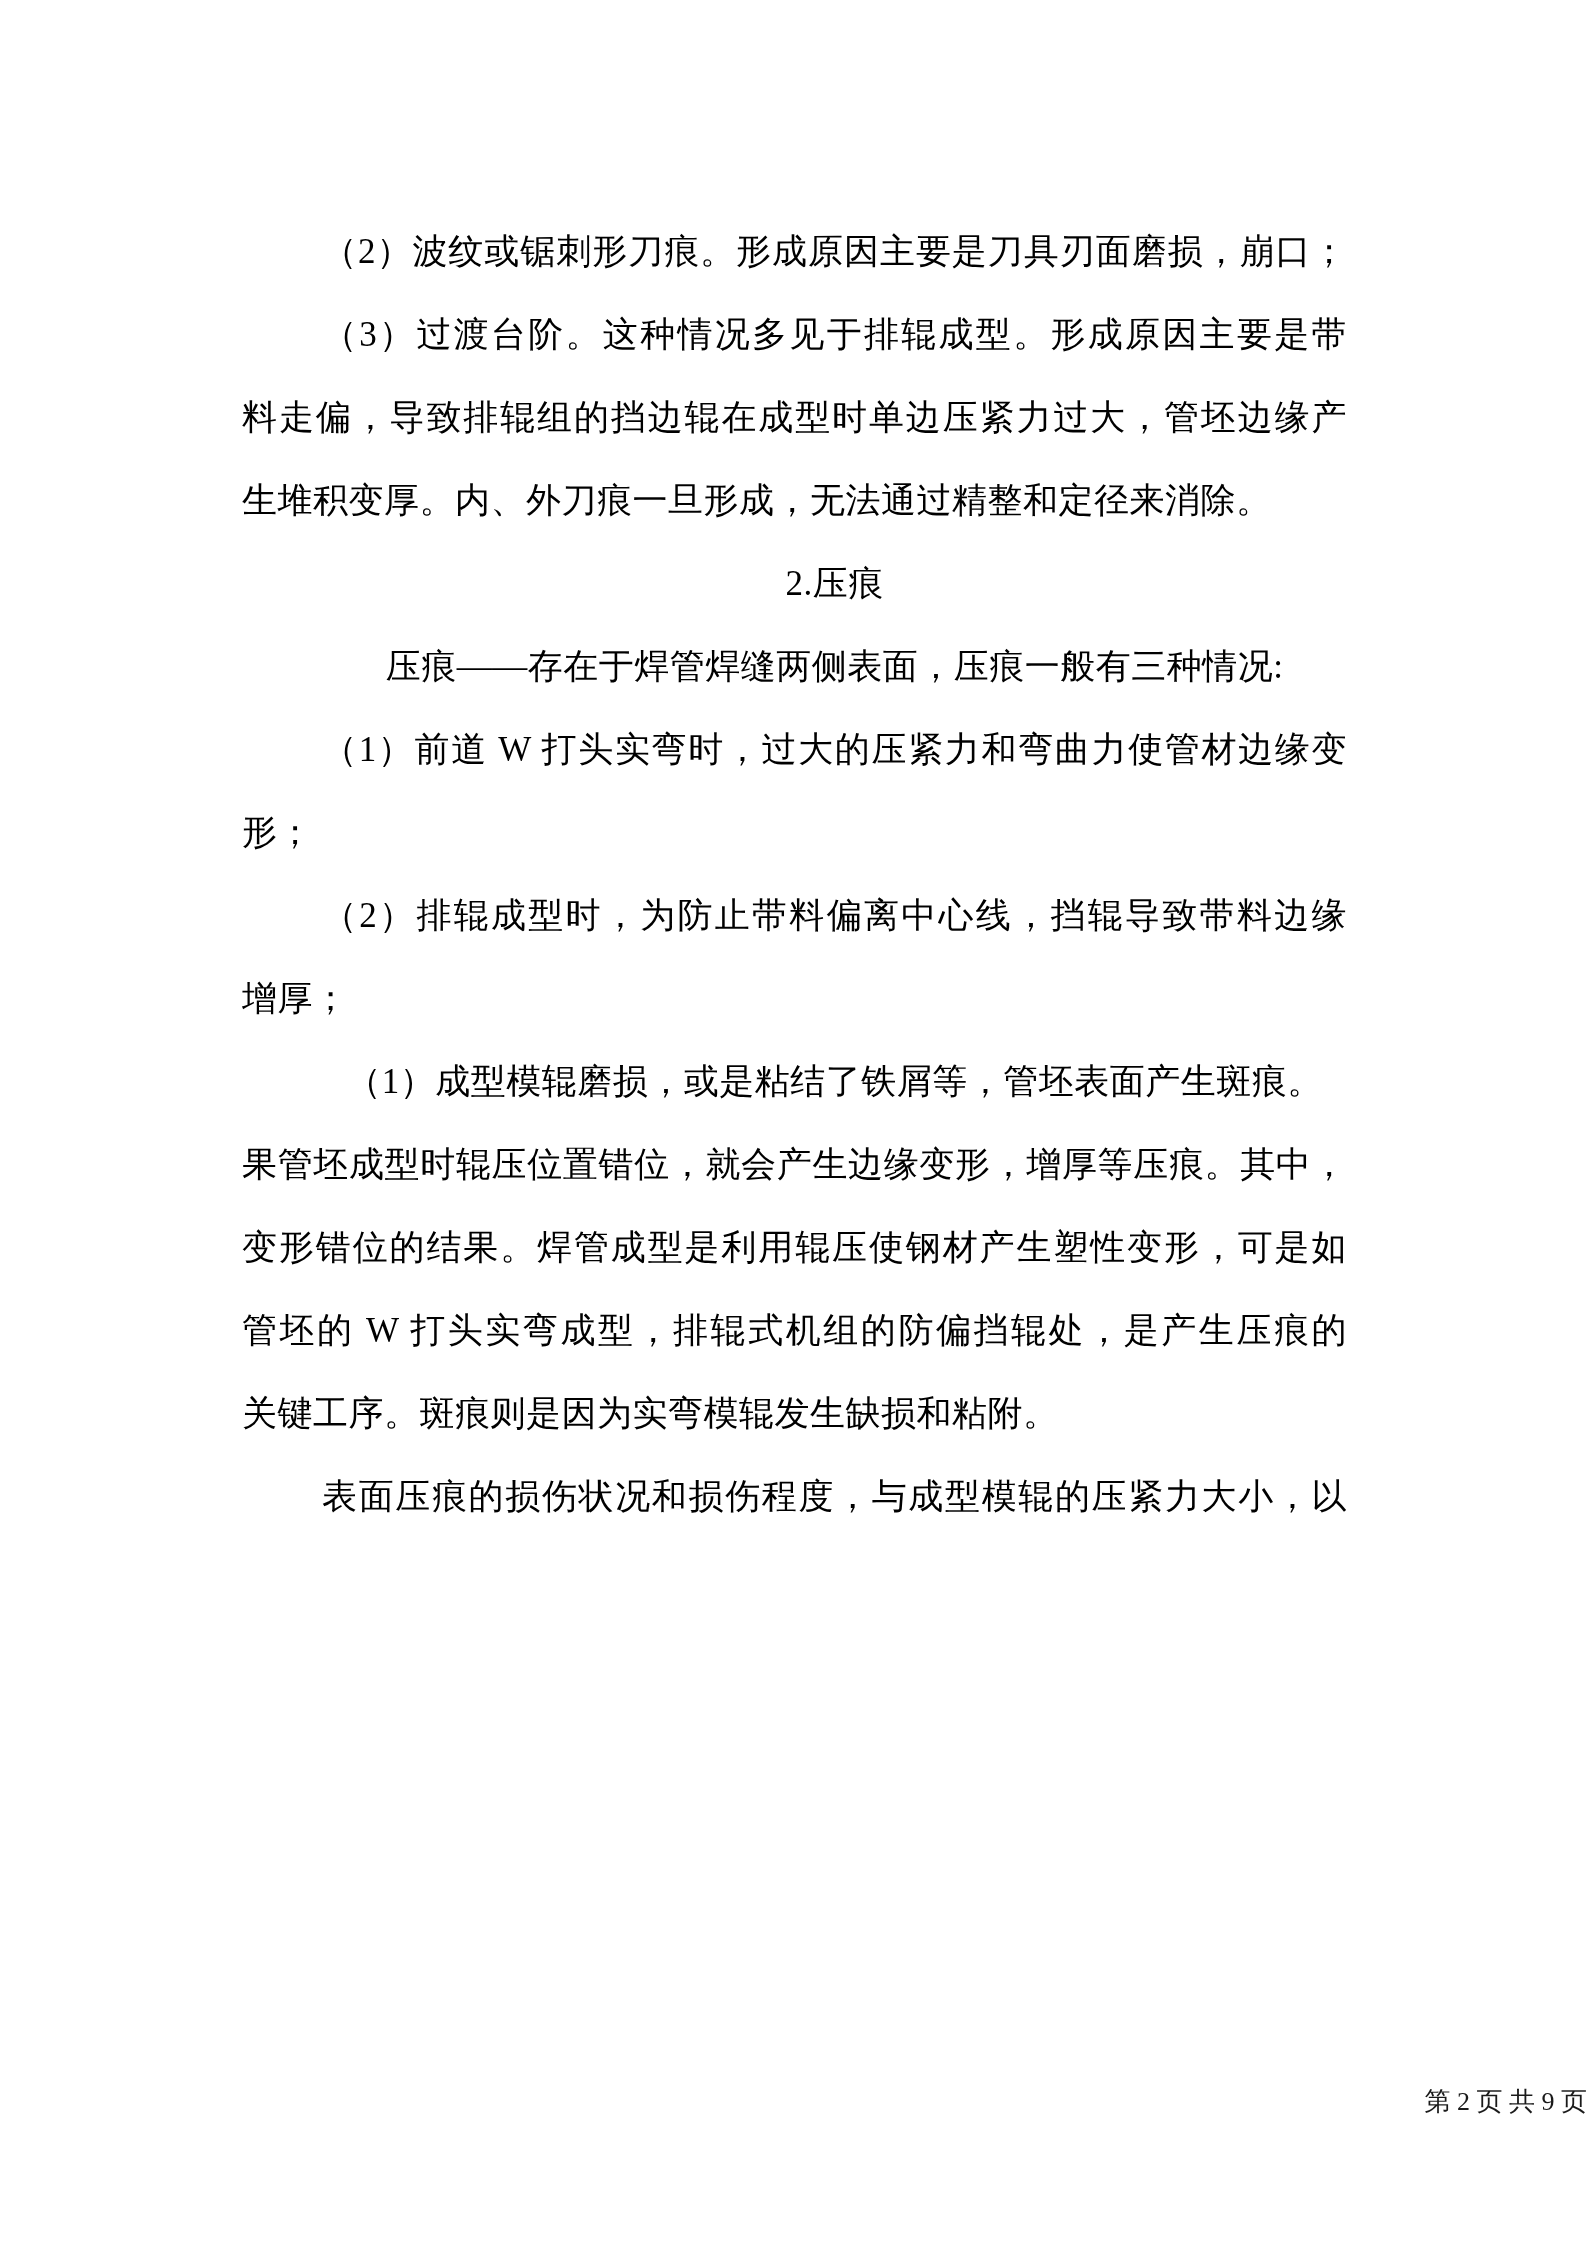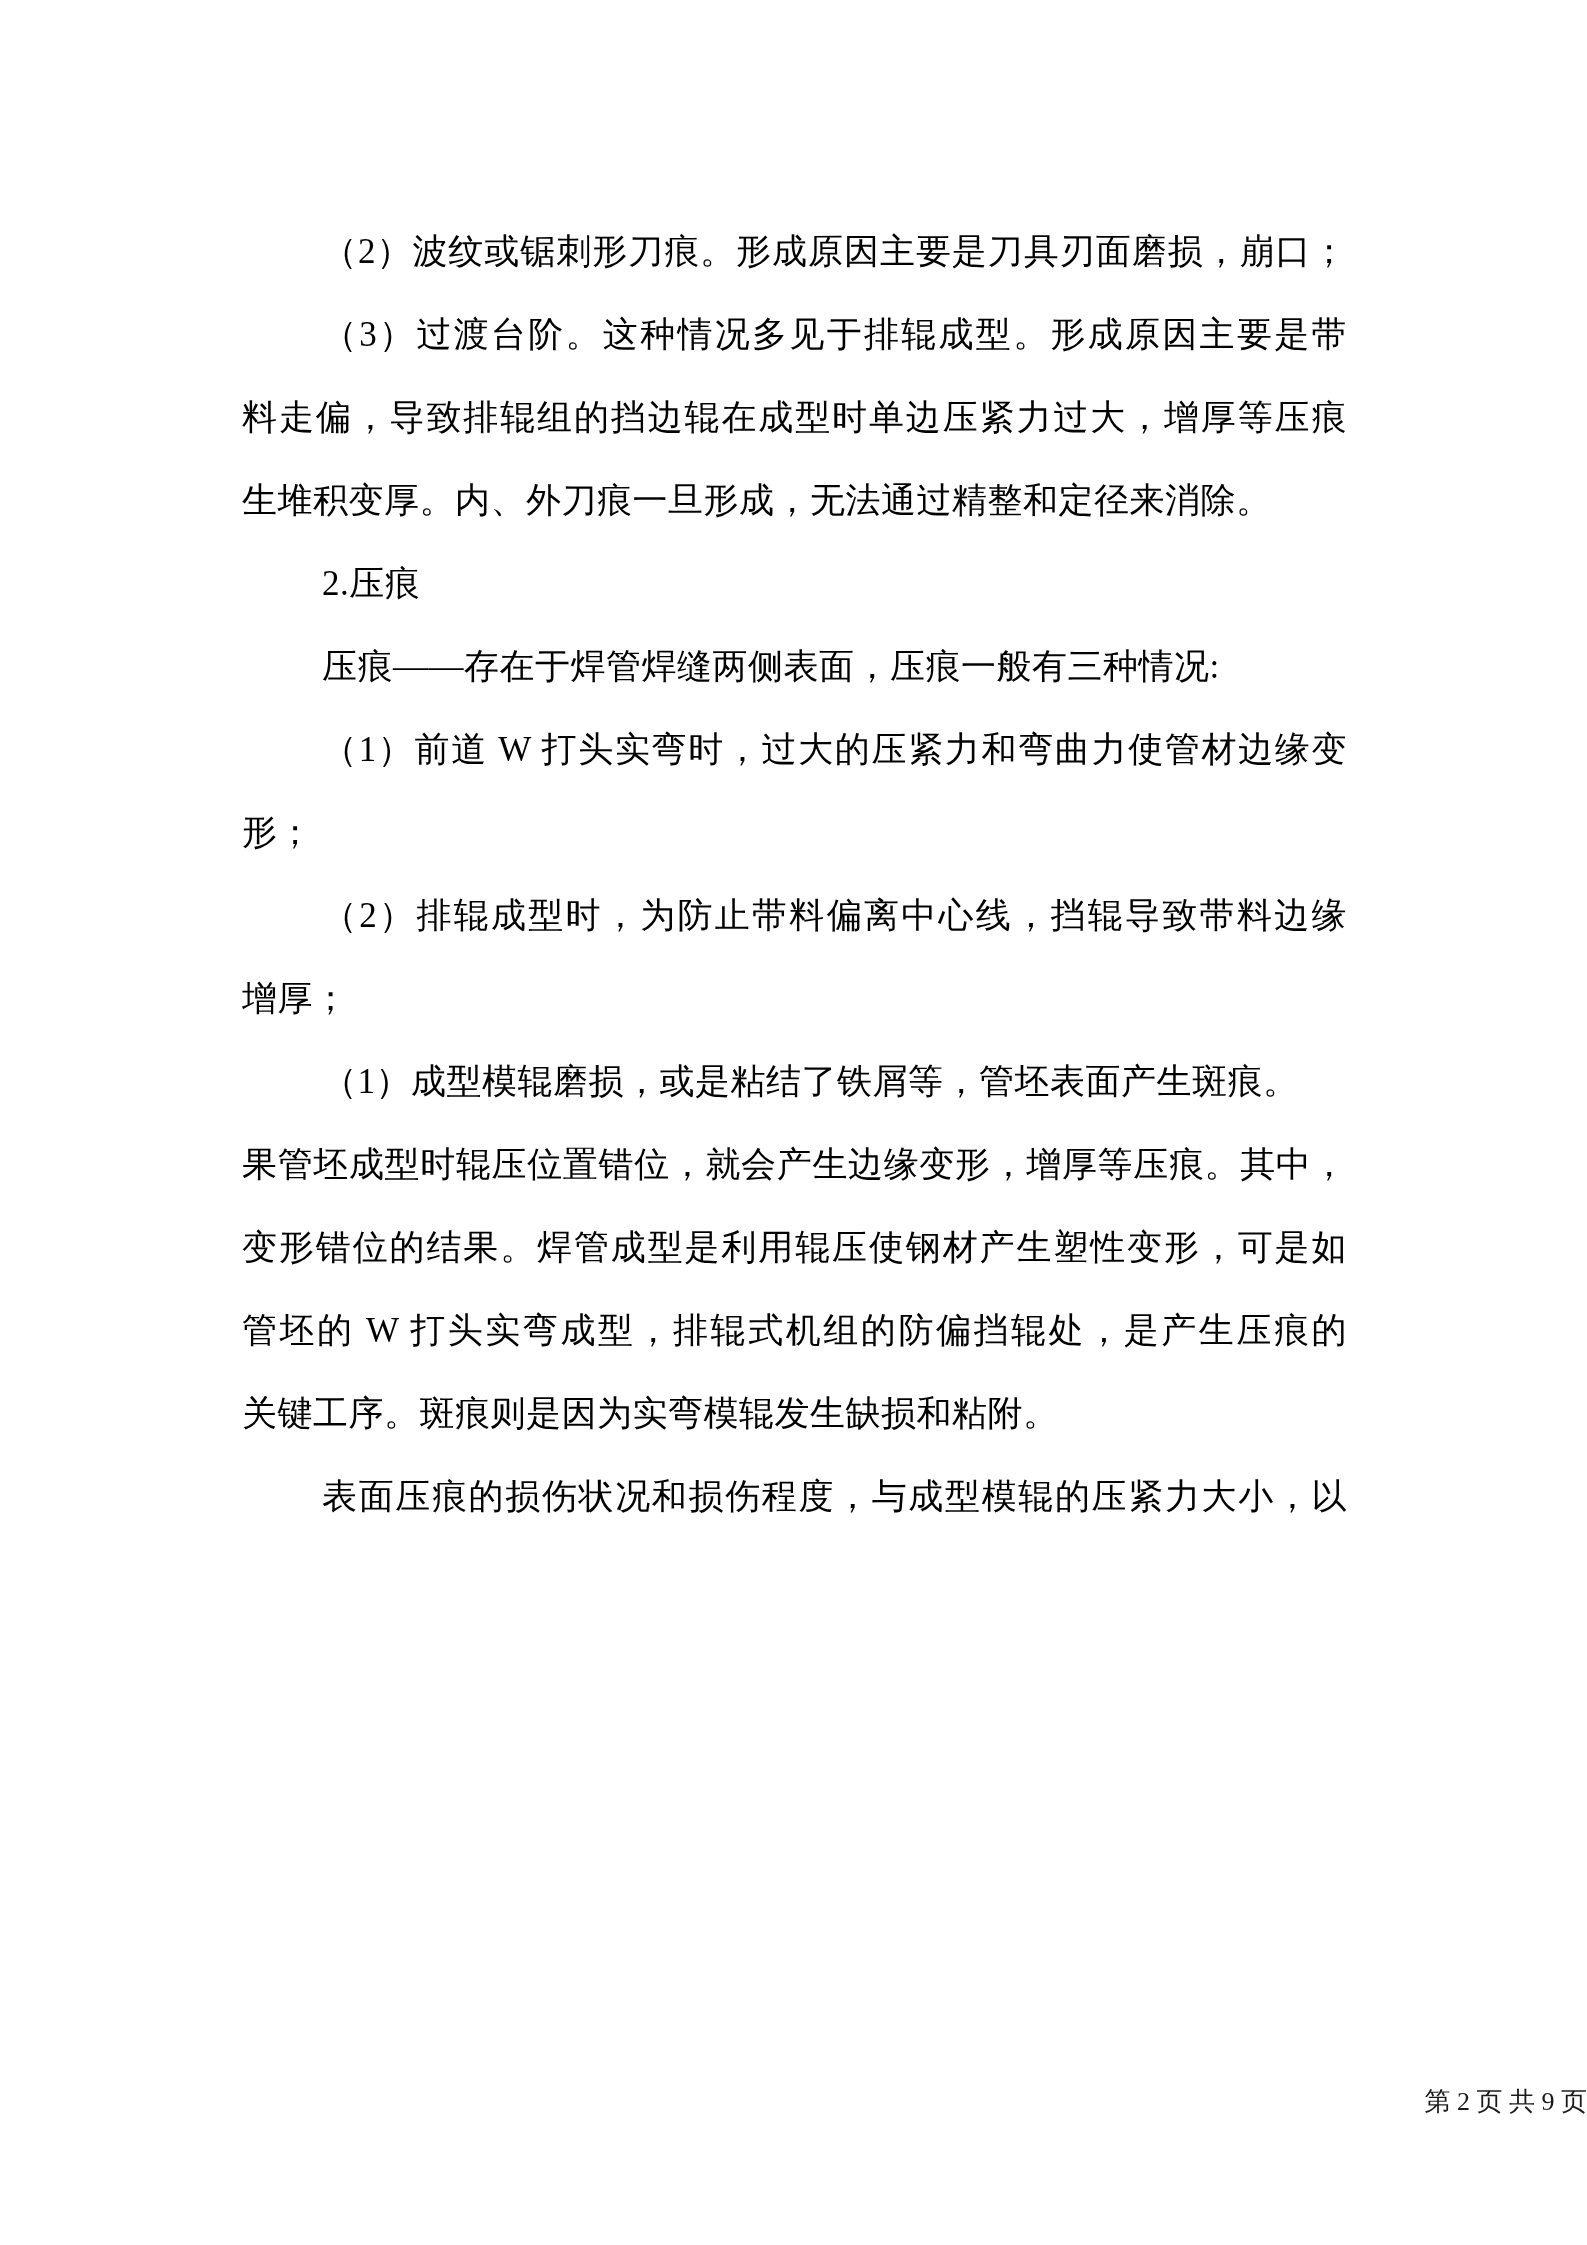--- a/index.html
+++ b/index.html
@@ -24,20 +24,21 @@
   }
   .line {
     height: 83px;
     line-height: 83px;
     font-size: 35px;
     letter-spacing: 0.5px;
     text-align: left;
   }
   .line.indent {
     text-indent: 80px;
+    text-align: center;
   }
   .line.justify {
     text-align: justify;
     text-align-last: justify;
   }
   .footer {
     position: absolute;
     left: 0;
     right: 0;
     top: 2082px;
@@ -48,21 +49,21 @@
     color: #1a1a1a;
   }
 </style>
 </head>
 <body>
 
 <div class="page">
   <div class="content">
       <div class="line indent justify">（2）波纹或锯刺形刀痕。形成原因主要是刀具刃面磨损，崩口；</div>
       <div class="line indent justify">（3）过渡台阶。这种情况多见于排辊成型。形成原因主要是带</div>
-      <div class="line justify">料走偏，导致排辊组的挡边辊在成型时单边压紧力过大，增厚等压痕</div>
+      <div class="line justify">料走偏，导致排辊组的挡边辊在成型时单边压紧力过大，管坯边缘产</div>
       <div class="line">生堆积变厚。内、外刀痕一旦形成，无法通过精整和定径来消除。</div>
       <div class="line indent">2.压痕</div>
       <div class="line indent">压痕——存在于焊管焊缝两侧表面，压痕一般有三种情况:</div>
       <div class="line indent justify">（1）前道 W 打头实弯时，过大的压紧力和弯曲力使管材边缘变</div>
       <div class="line">形；</div>
       <div class="line indent justify">（2）排辊成型时，为防止带料偏离中心线，挡辊导致带料边缘</div>
       <div class="line">增厚；</div>
       <div class="line indent">（1）成型模辊磨损，或是粘结了铁屑等，管坯表面产生斑痕。</div>
       <div class="line justify">果管坯成型时辊压位置错位，就会产生边缘变形，增厚等压痕。其中，</div>
       <div class="line justify">变形错位的结果。焊管成型是利用辊压使钢材产生塑性变形，可是如</div>

